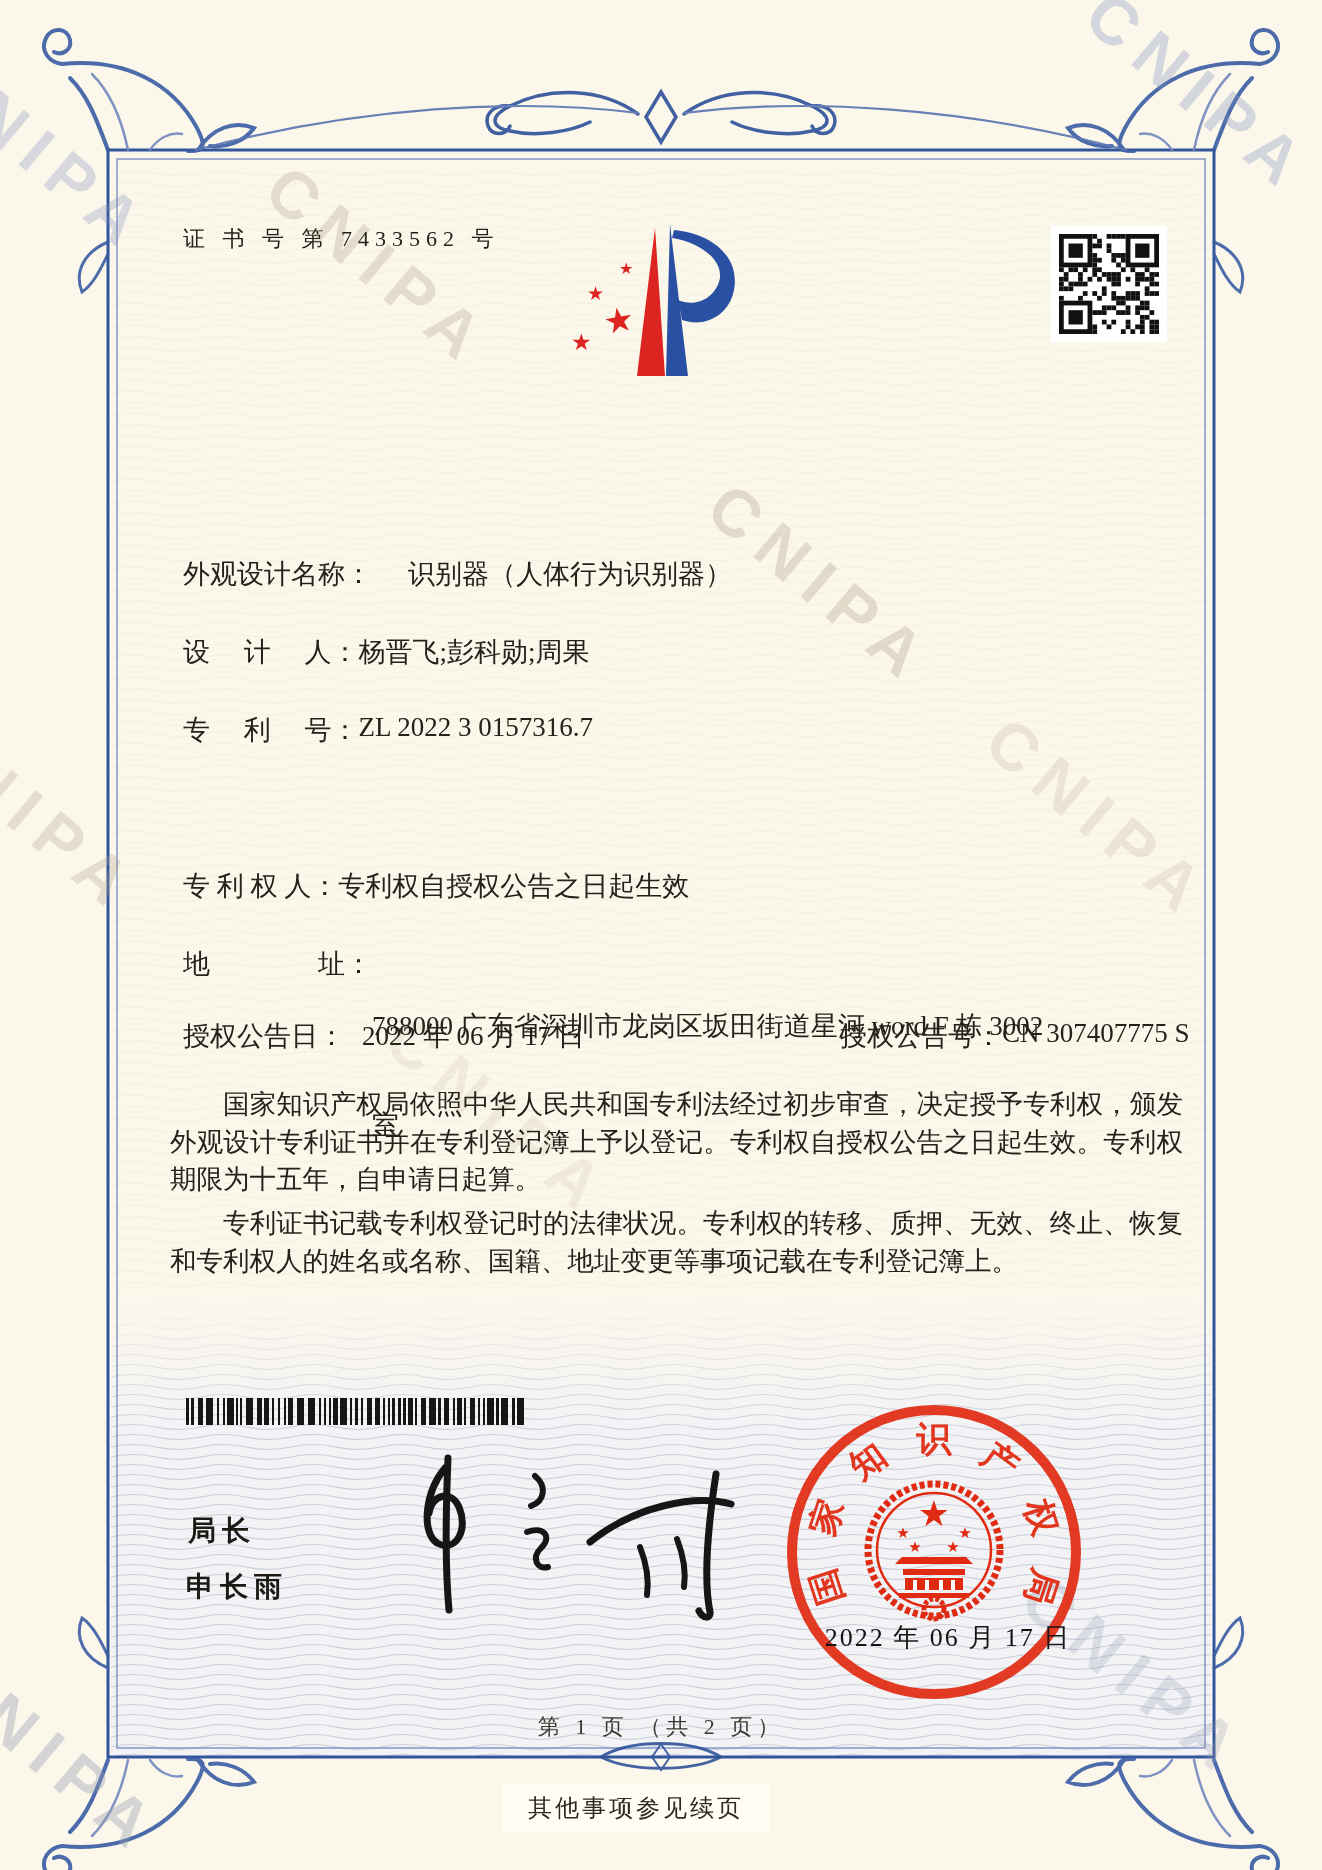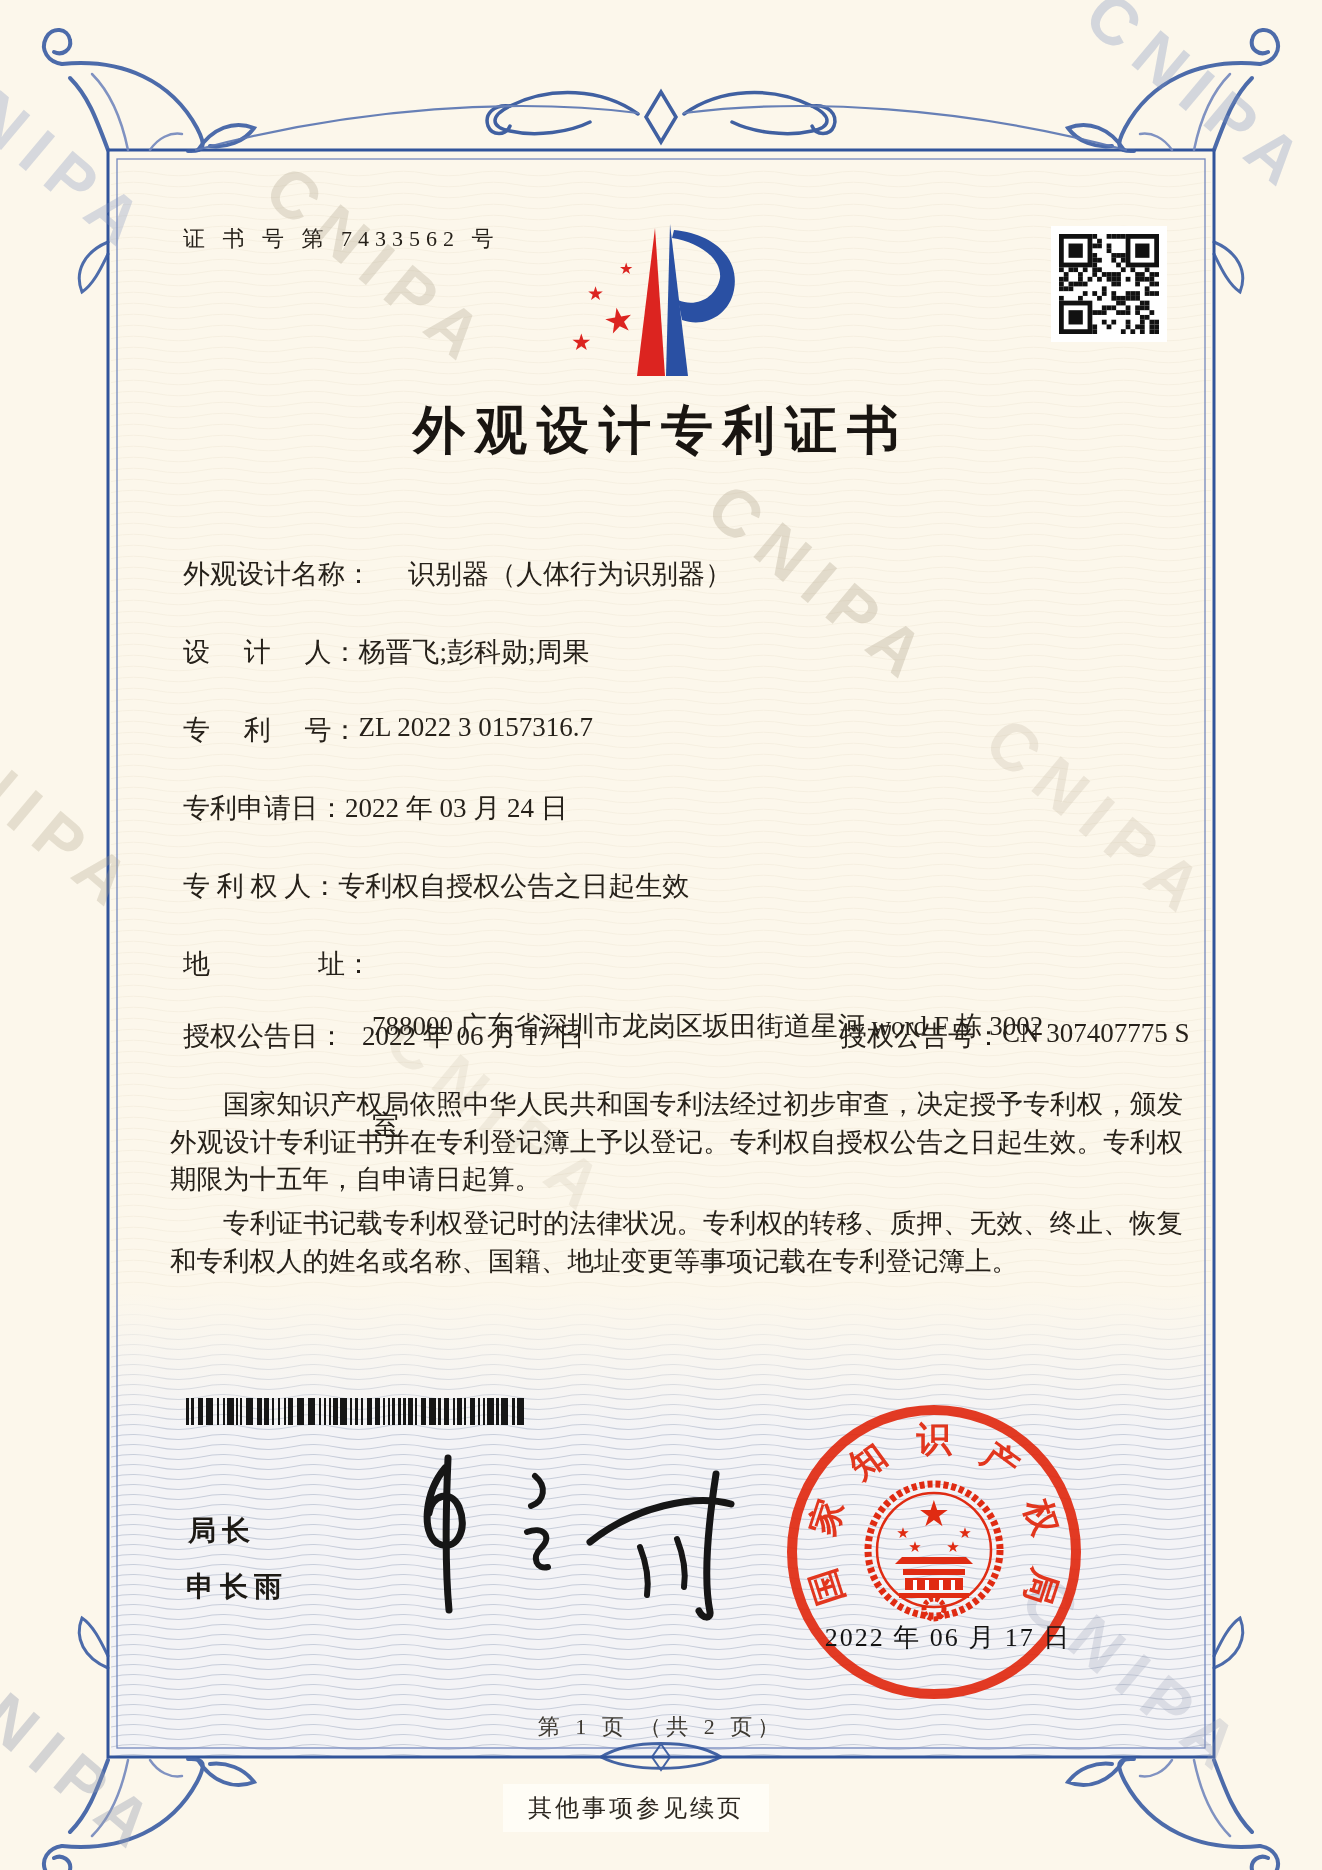--- a/index.html
+++ b/index.html
@@ -275,37 +275,32 @@
         <rect x="9.523809523809524" y="9.523809523809524" width="14.285714285714285" height="14.285714285714285" fill="#111"></rect>
         <rect x="66.66666666666667" y="0" width="33.333333333333336" height="33.333333333333336" fill="#111"></rect>
         <rect x="71.42857142857143" y="4.761904761904762" width="23.80952380952381" height="23.80952380952381" fill="#fff"></rect>
         <rect x="76.19047619047619" y="9.523809523809524" width="14.285714285714285" height="14.285714285714285" fill="#111"></rect>
         <rect x="0" y="66.66666666666667" width="33.333333333333336" height="33.333333333333336" fill="#111"></rect>
         <rect x="4.761904761904762" y="71.42857142857143" width="23.80952380952381" height="23.80952380952381" fill="#fff"></rect>
         <rect x="9.523809523809524" y="76.19047619047619" width="14.285714285714285" height="14.285714285714285" fill="#111"></rect>
       </svg>
     </div>
 
-  <h1 class="title">外观设计专利证书</h1>
 
   <div class="row" style="top:556px;gap:36px;">
     <span class="lbl">外观设计名称：</span>
     <span class="val">识别器（人体行为识别器）</span>
   </div>
   <div class="row" style="top:634px;">
     <span class="lbl">设　 计　 人：</span>
     <span class="val">杨晋飞;彭科勋;周果</span>
   </div>
   <div class="row" style="top:712px;">
     <span class="lbl">专　 利　 号：</span>
     <span class="val">ZL 2022 3 0157316.7</span>
-  </div>
-  <div class="row" style="top:790px;">
-    <span class="lbl">专利申请日：</span>
-    <span class="val">2022 年 03 月 24 日</span>
   </div>
   <div class="row" style="top:868px;">
     <span class="lbl">专 利 权 人：</span>
     <span class="val">专利权自授权公告之日起生效</span>
   </div>
   <div class="row" style="top:946px;">
     <span class="lbl">地　　　　址：</span>
     <span class="val addr-val">
       <div>788000 广东省深圳市龙岗区坂田街道星河 word F 栋 3002</div>
       <div>室</div>

